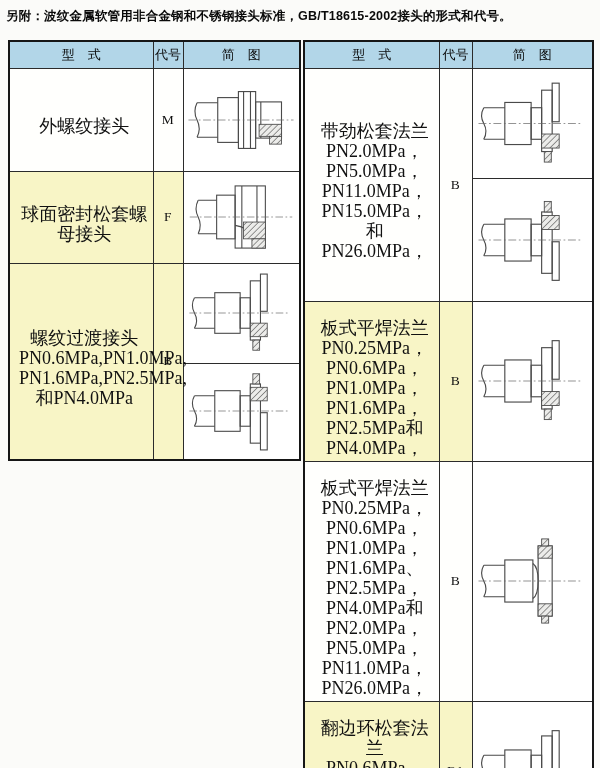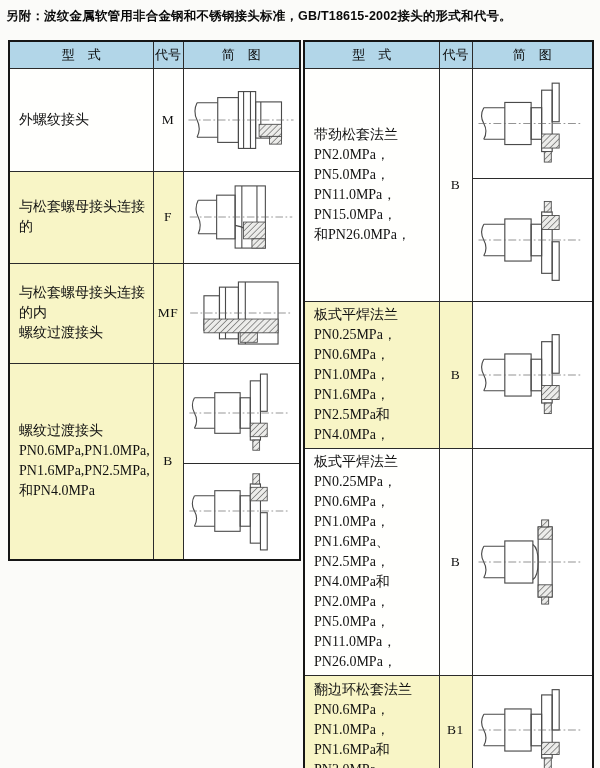--- a/index.html
+++ b/index.html
@@ -6,21 +6,21 @@
   body{width:600px;height:768px;background:#fbfbf9;font-family:"Liberation Serif","DejaVu Serif",serif;color:#111;}
   .page{position:relative;width:600px;height:768px;overflow:hidden;}
   .title{position:absolute;left:6px;top:8px;width:588px;font-family:"Liberation Sans","DejaVu Sans",sans-serif;font-weight:bold;font-size:12.5px;letter-spacing:0.2px;color:#0a0a0a;}
   table{border-collapse:collapse;table-layout:fixed;position:absolute;top:40px;background:#fff;}
   table.lt{left:8px;width:291px;}
   table.rt{left:303px;width:289px;}
   table,td,th{border:1px solid #2b2b2b;}
   table{border:2px solid #161616;}
   th{background:#b2d6e8;font-weight:normal;font-size:13px;color:#0a0a0a;font-family:Liberation Mono, monospace;}
   td,th{padding:0;vertical-align:middle;}
-  .c-type{padding:3px 3px 3px 9px;font-size:14px;line-height:20px;}
+  .c-type{padding:16px 3px 3px 9px;font-size:18px;line-height:20px;text-align:center;}
   .c-type div{white-space:pre-line;}
   .c-code{text-align:center;font-size:13.5px;letter-spacing:0.5px;}
   .c-diag{text-align:center;background:#fff;}
   .yellow{background:#f8f5c6;}
   .white{background:#fffffd;}
   .split>div{display:flex;align-items:center;justify-content:center;}
   .split>div:first-child{border-bottom:1px solid #2b2b2b;}
   
   .d{stroke:#4a4a4a;fill:none;stroke-width:1.3;}
   .cl{stroke:#666;fill:none;stroke-width:0.8;stroke-dasharray:9 3 2 3;}
@@ -74,59 +74,40 @@
               <line class="d" x1="88" y1="29" x2="88" y2="71"></line>
           <rect class="hx" x="86" y="55" width="26" height="14"></rect>
               <rect class="hx" x="98" y="69" width="14" height="9"></rect>
           <line class="cl" x1="4" y1="50" x2="126" y2="50"></line>
         </svg>
       </td>
     </tr>
 
     <tr style="height:92px">
       <td class="c-type yellow">
-            <div>与松套螺母接头连接的</div>
+            <div>球面密封松套螺母接头</div>
           </td>
       <td class="c-code yellow">F</td>
       <td class="c-diag">
         <svg class="dg" width="112" height="84" viewBox="0 0 130 100">
           <path class="d" d="M14,30 H36 M14,70 H36"></path>
               <path class="d" d="M14,30 q-5,10 0,20 q5,10 0,20"></path>
           <rect class="d" x="36" y="24" width="22" height="52"></rect>
           <rect class="d" x="58" y="13" width="36" height="74"></rect>
               <line class="d" x1="66" y1="13" x2="66" y2="87"></line>
               <line class="d" x1="84" y1="13" x2="84" y2="87"></line>
           <path class="d" d="M58,60 q16,2 22,16"></path>
           <rect class="hx" x="68" y="56" width="26" height="20"></rect>
               <rect class="hx" x="78" y="76" width="16" height="11"></rect>
           <line class="cl" x1="4" y1="50" x2="126" y2="50"></line>
         </svg>
       </td>
     </tr>
 
 
-    <tr style="height:100px">
-      <td class="c-type yellow">
-            <div>与松套螺母接头连接的内
-螺纹过渡接头</div>
-          </td>
-      <td class="c-code yellow">MF</td>
-      <td class="c-diag">
-        <svg class="dg" width="112" height="88" viewBox="0 0 130 100">
-          <rect class="d" x="22" y="30" width="18" height="40"></rect>
-          <rect class="d" x="40" y="20" width="22" height="60"></rect>
-              <line class="d" x1="47" y1="20" x2="47" y2="80"></line>
-          <rect class="d" x="62" y="14" width="46" height="72"></rect>
-              <line class="d" x1="70" y1="14" x2="70" y2="86"></line>
-          <rect class="hx" x="22" y="57" width="86" height="16"></rect>
-              <rect class="hx" x="64" y="73" width="20" height="11"></rect>
-          <line class="cl" x1="6" y1="50" x2="122" y2="50"></line>
-        </svg>
-      </td>
-    </tr>
 
 
     <tr style="height:197px">
       <td class="c-type yellow">
             <div>螺纹过渡接头
 PN0.6MPa,PN1.0MPa,
 PN1.6MPa,PN2.5MPa,
 和PN4.0MPa</div>
           </td>
       <td class="c-code yellow">B</td>

